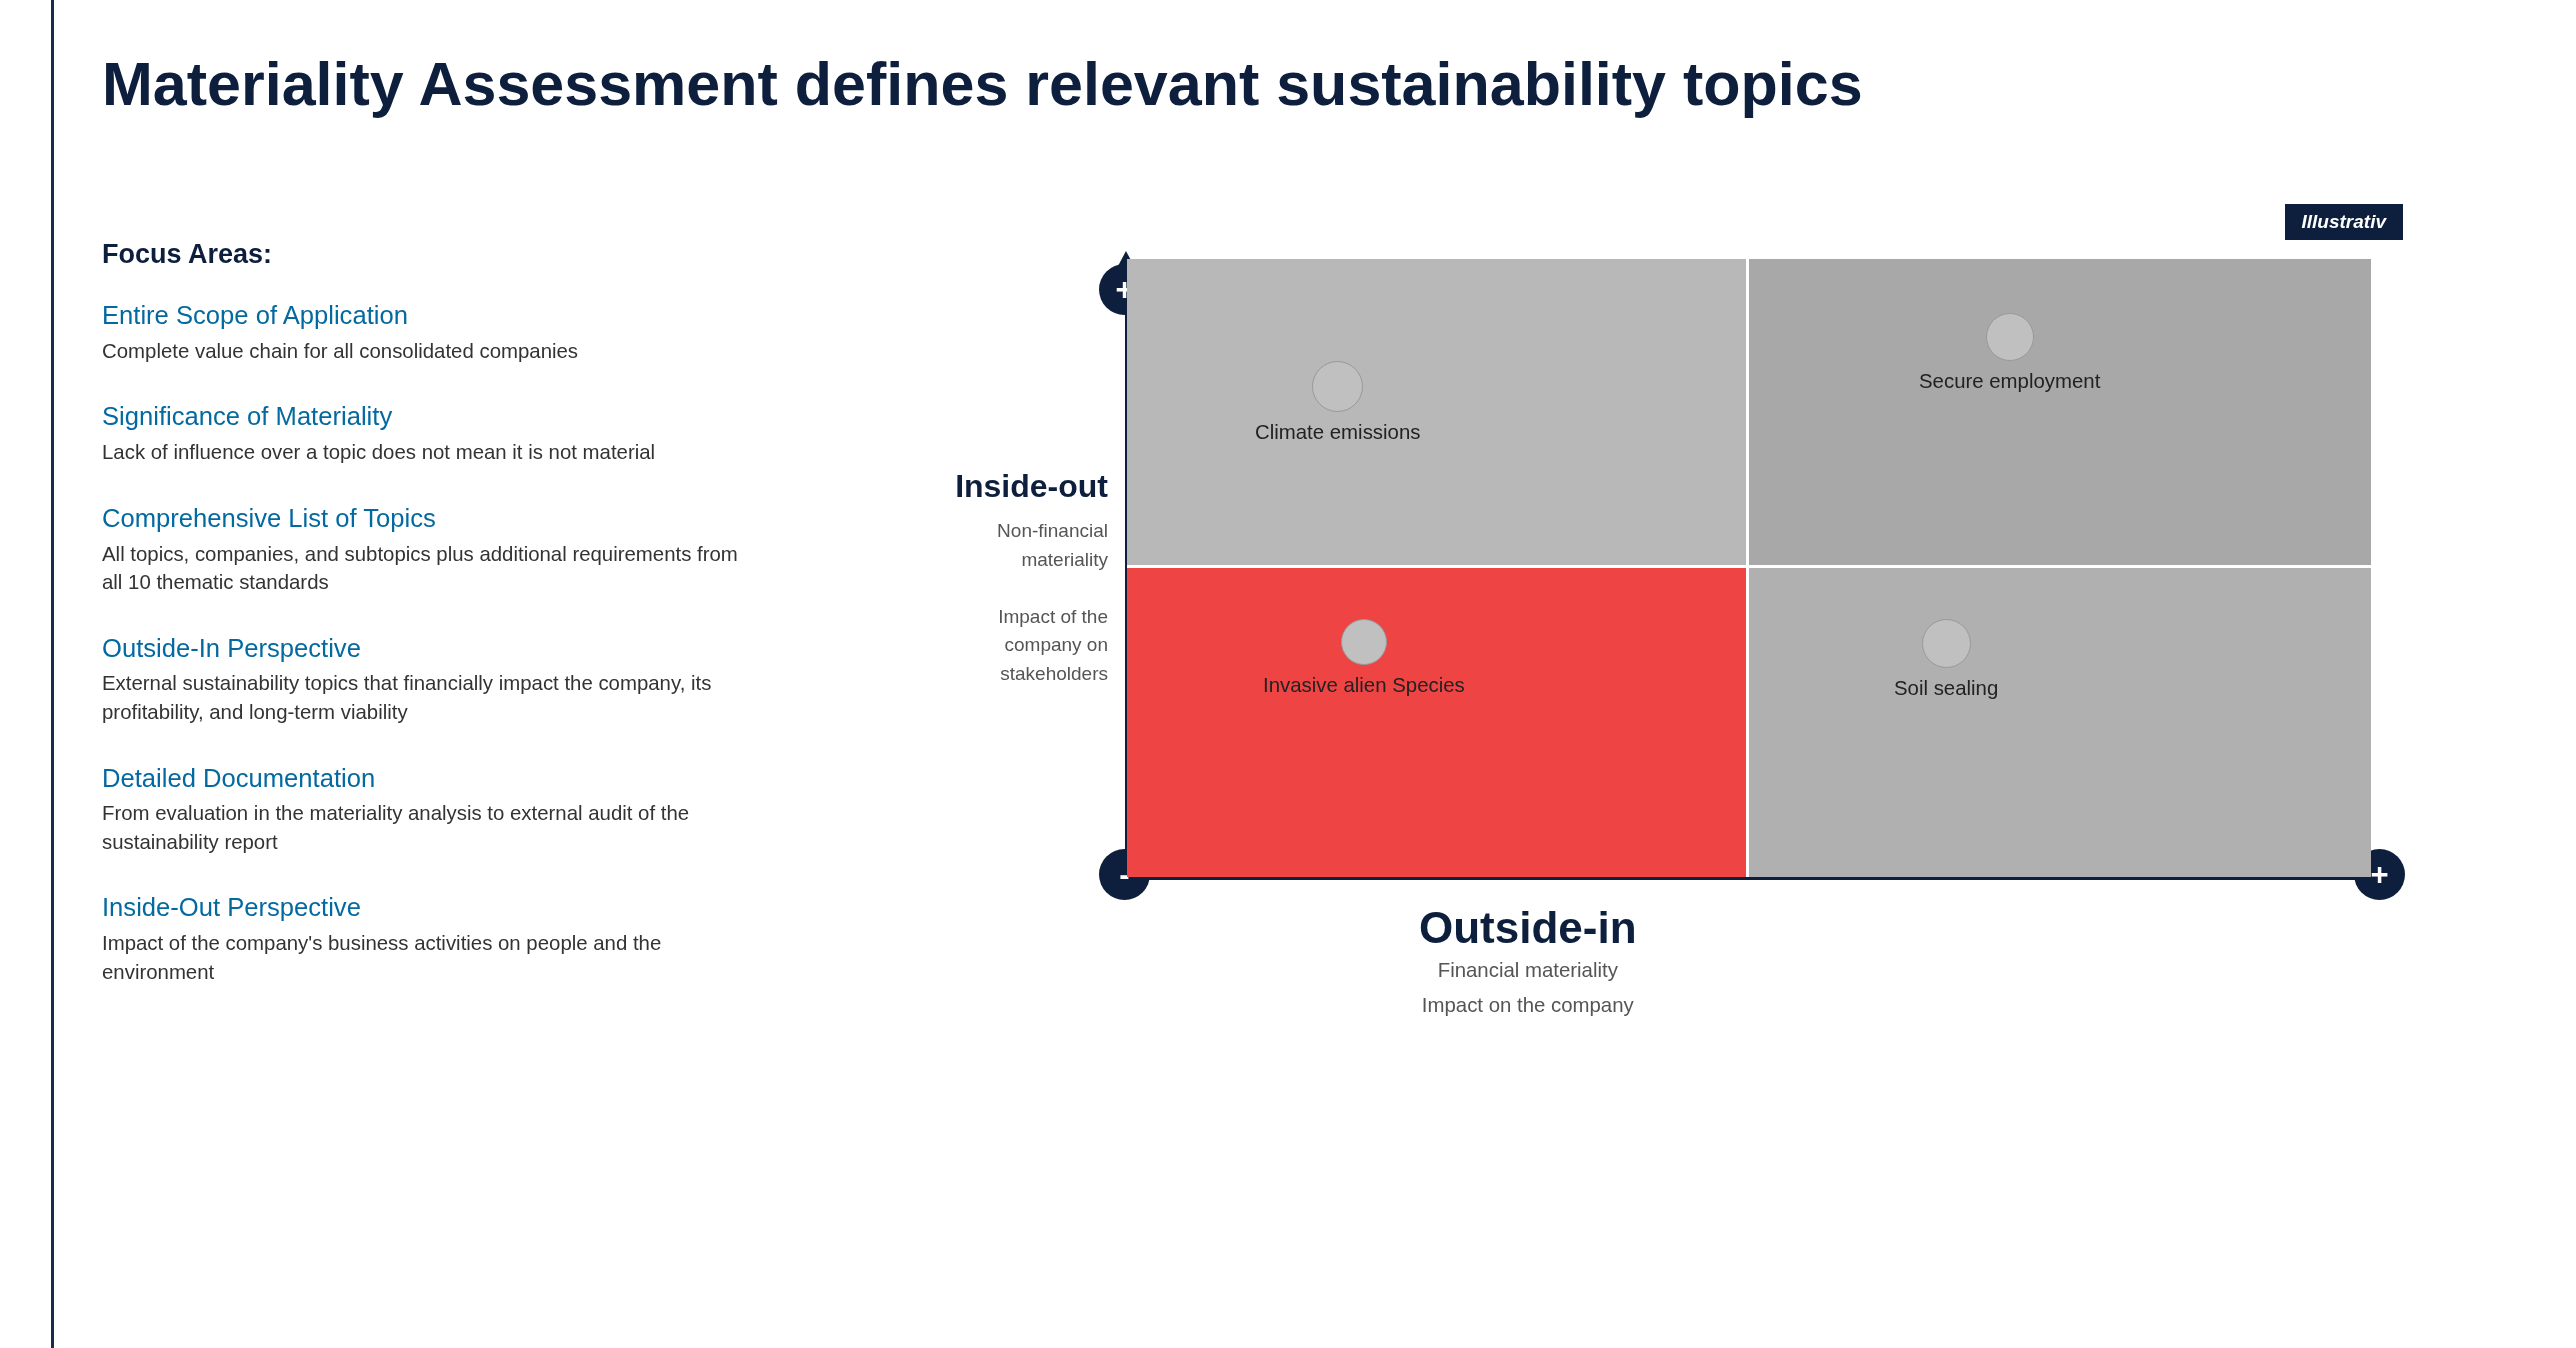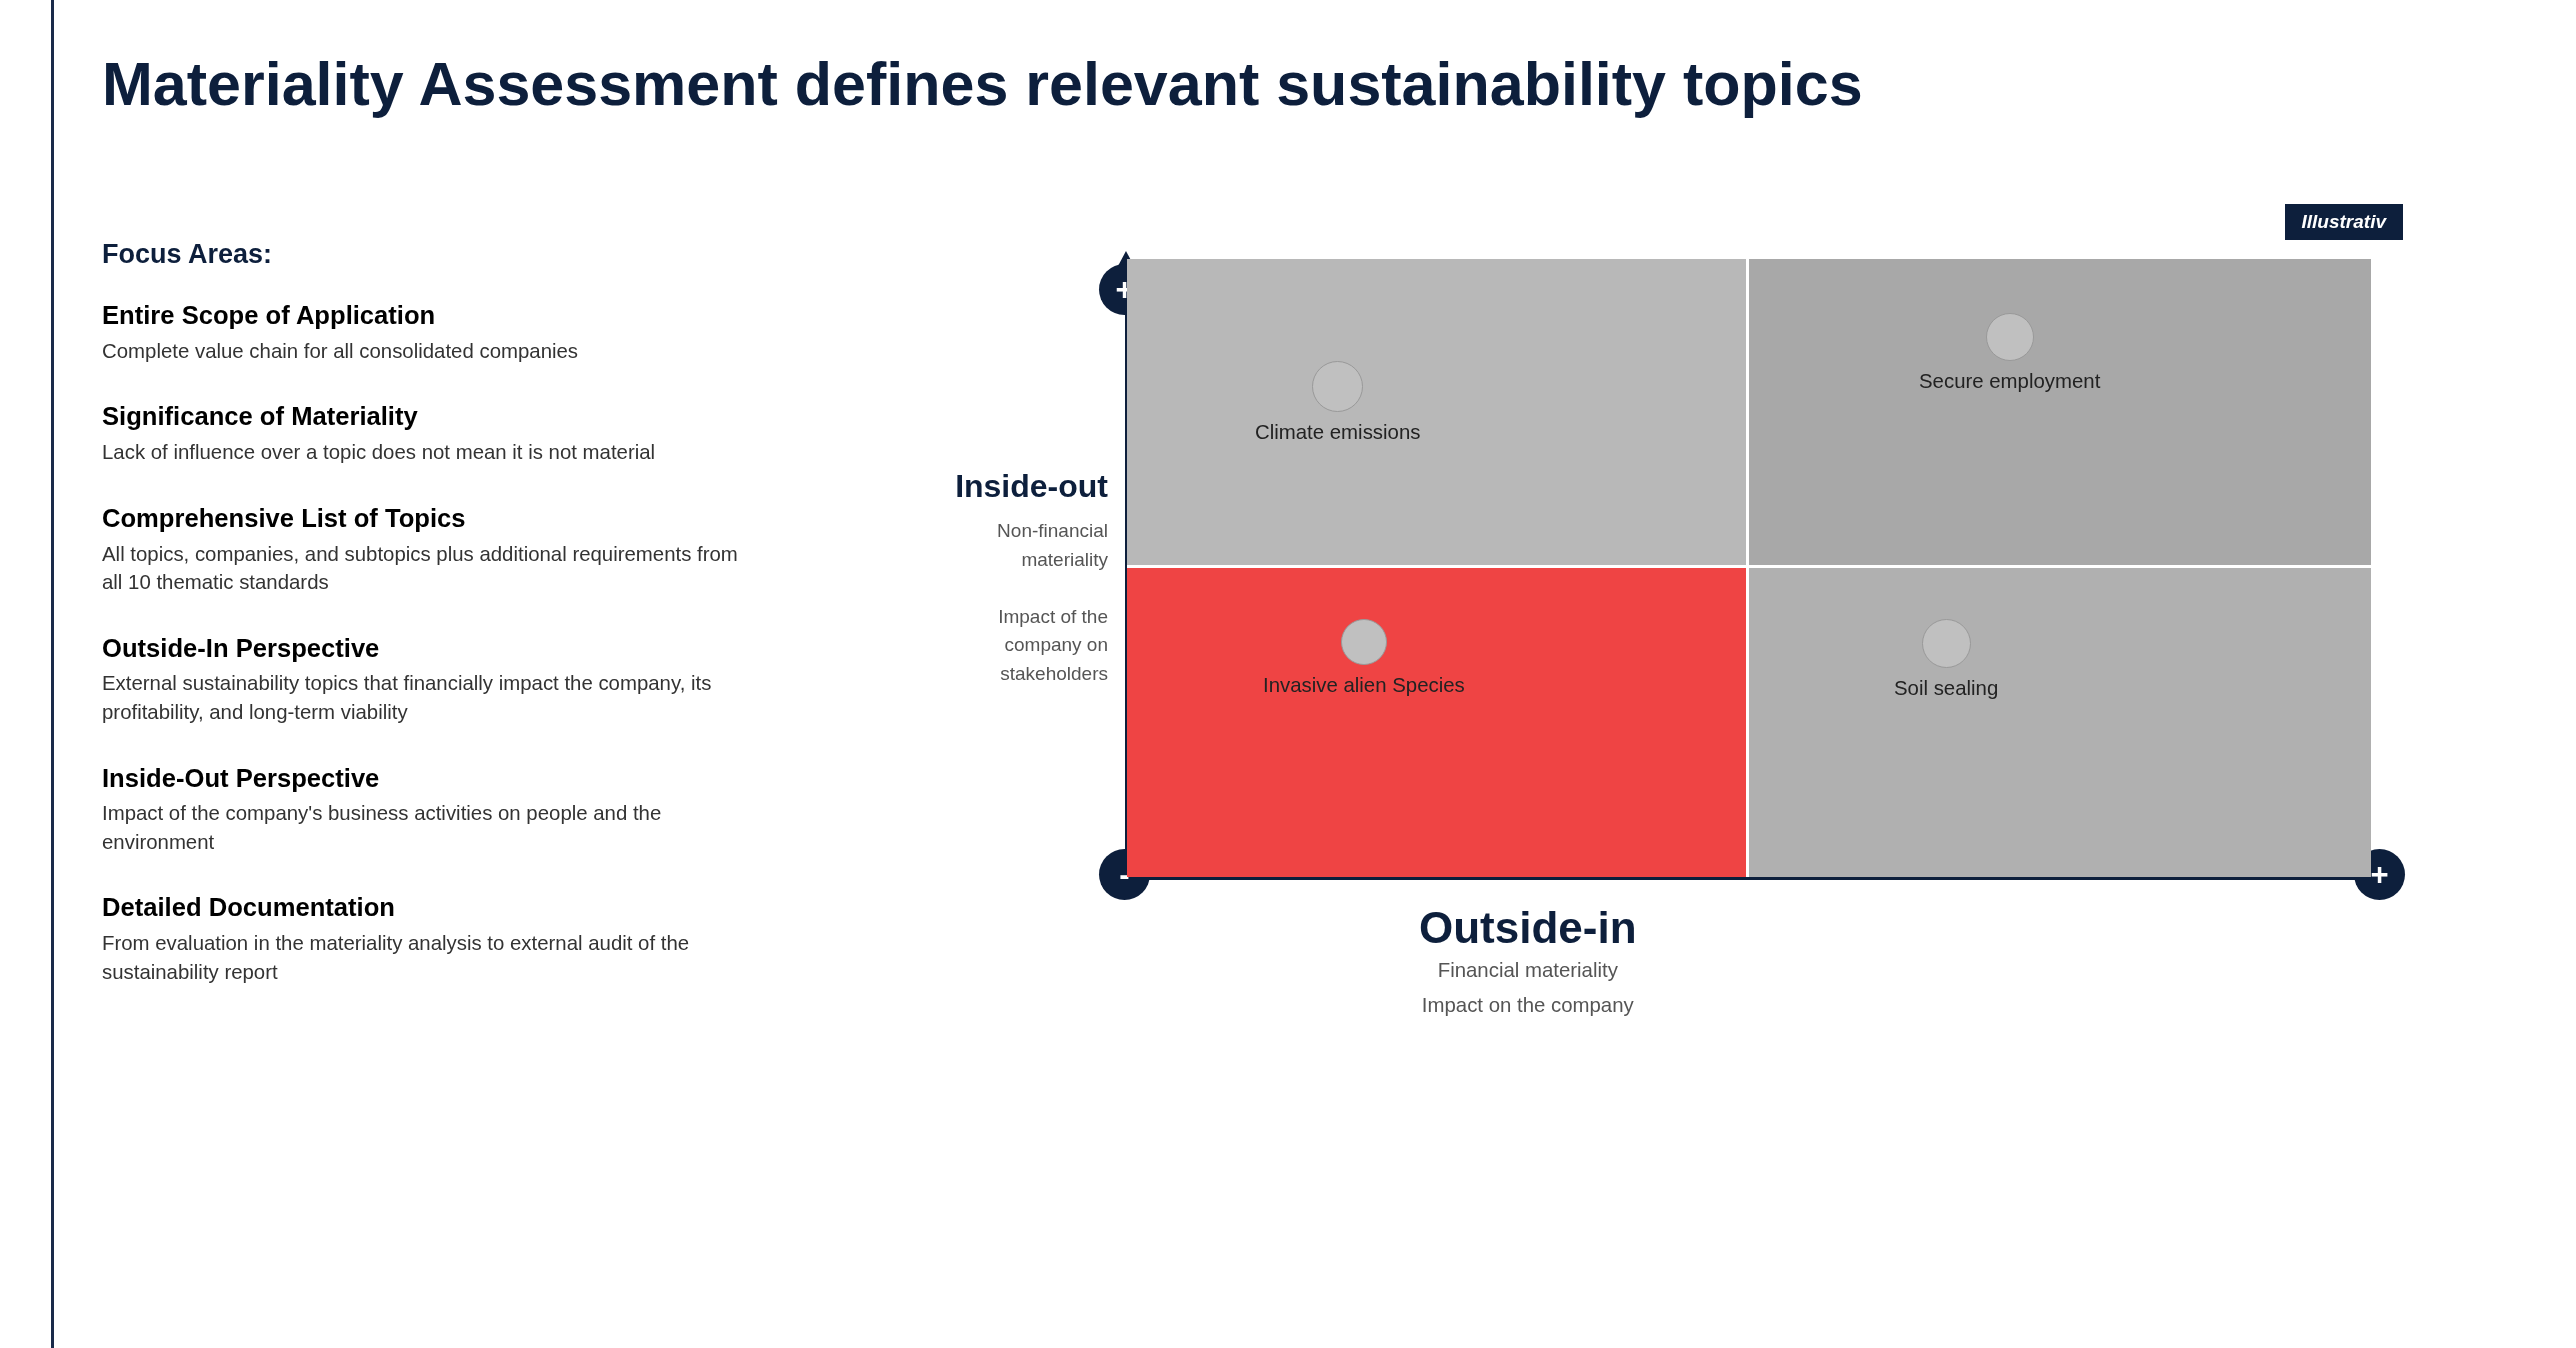--- a/index.html
+++ b/index.html
@@ -44,22 +44,22 @@
       color: #0d1f3c;
       margin-bottom: 31px;
     }
 
     .focus-item {
       margin-bottom: 37px;
     }
 
     .focus-item-title {
       font-size: 25.6px;
-      font-weight: 700;
-      color: #000000;
+      font-weight: 400;
+      color: #0369a1;
       margin-bottom: 6.8px;
     }
 
     .focus-item-desc {
       font-size: 20.4px;
       color: #333;
       line-height: 1.4;
     }
 
     
@@ -271,27 +271,27 @@
     <div class="focus-item-title">Comprehensive List of Topics</div>
     <div class="focus-item-desc">All topics, companies, and subtopics plus additional requirements from all 10 thematic standards</div>
   </div>
 
   <div class="focus-item">
     <div class="focus-item-title">Outside-In Perspective</div>
     <div class="focus-item-desc">External sustainability topics that financially impact the company, its profitability, and long-term viability</div>
   </div>
 
   <div class="focus-item">
+    <div class="focus-item-title">Detailed Documentation</div>
+    <div class="focus-item-desc">From evaluation in the materiality analysis to external audit of the sustainability report</div>
+  </div>
+
+  <div class="focus-item">
     <div class="focus-item-title">Inside-Out Perspective</div>
     <div class="focus-item-desc">Impact of the company's business activities on people and the environment</div>
-  </div>
-
-  <div class="focus-item">
-    <div class="focus-item-title">Detailed Documentation</div>
-    <div class="focus-item-desc">From evaluation in the materiality analysis to external audit of the sustainability report</div>
   </div>
 
 </div>
 
 <div class="matrix-container">
 
   <div class="illustrativ-badge">Illustrativ</div>
 
   <div class="wesentlich-label">
     <span class="wesentlich-box"></span>

